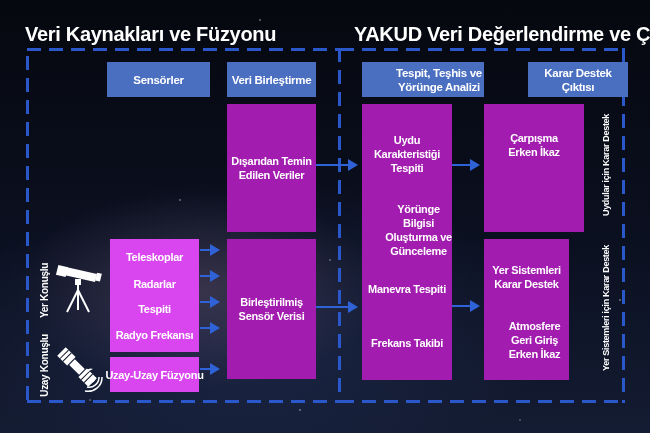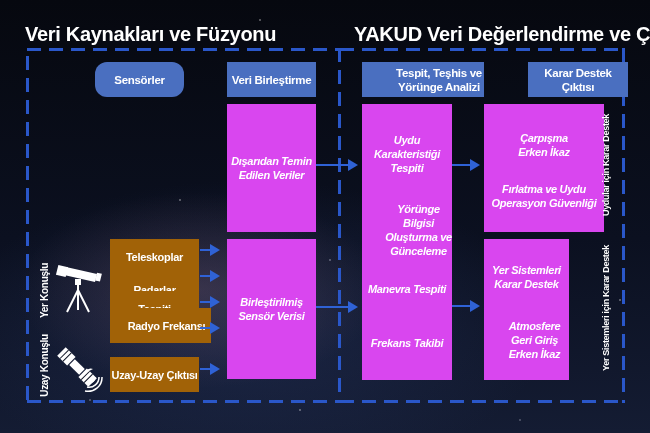--- a/index.html
+++ b/index.html
@@ -28,23 +28,23 @@
       radial-gradient(1px 1px at 330px 260px, #dde, transparent);
   }
   .abs { position:absolute; }
   .section-title { font-weight:bold; font-size:20px; white-space:nowrap; letter-spacing:-0.3px; }
   .dash-h { position:absolute; height:3px;
     background: repeating-linear-gradient(90deg, #2a57c9 0 14px, transparent 14px 22px); }
   .dash-v { position:absolute; width:3px;
     background: repeating-linear-gradient(180deg, #2a57c9 0 14px, transparent 14px 22px); }
   .hdr { position:absolute; background:#4a6fc0; display:flex; align-items:center; justify-content:center;
     text-align:center; font-weight:bold; font-size:11.5px; line-height:14px; letter-spacing:-0.3px; }
-  .blk { position:absolute; background:#d946ef; display:flex; flex-direction:column; align-items:center;
-    text-align:center; font-weight:bold; font-size:11px; line-height:14px; letter-spacing:-0.3px;font-style:italic; }
-  .sensor { position:absolute; left:110px; width:89px; height:35px; background:#a16207;
+  .blk { position:absolute; background:#a21caf; display:flex; flex-direction:column; align-items:center;
+    text-align:center; font-weight:bold; font-size:11px; line-height:14px; letter-spacing:-0.3px; }
+  .sensor { position:absolute; left:110px; width:89px; height:35px; background:#d946ef;
     display:flex; align-items:center; justify-content:center; font-weight:bold; font-size:11px; letter-spacing:-0.3px; white-space:nowrap; }
   .arrow { position:absolute; height:2px; background:#2f62d6; }
   .arrow::after { content:""; position:absolute; right:-2px; top:-5px;
     border-left:10px solid #2f62d6; border-top:6px solid transparent; border-bottom:6px solid transparent; }
   .vlabel { position:absolute; transform:rotate(-90deg); transform-origin:center; white-space:nowrap;
     font-weight:bold; font-size:10px; letter-spacing:-0.3px; }
   .blk span { display:block; white-space:pre-line; }
 </style>
 </head>
 <body>
@@ -57,21 +57,21 @@
 <div class="dash-h" style="left:27px;top:48px;width:313px;"></div>
 <div class="dash-v" style="left:26px;top:56px;height:344px;"></div>
 <div class="dash-h" style="left:27px;top:400px;width:313px;"></div>
 
 <div class="dash-v" style="left:338px;top:48px;height:355px;"></div>
 
 <div class="dash-h" style="left:340px;top:48px;width:283px;"></div>
 <div class="dash-v" style="left:622px;top:48px;height:355px;"></div>
 <div class="dash-h" style="left:340px;top:400px;width:285px;"></div>
 
-<div class="hdr" style="left:95px;top:62px;width:89px;height:35px;border-radius:12px;">Sensörler</div>
+<div class="hdr" style="left:107px;top:62px;width:103px;height:35px;">Sensörler</div>
 <div class="hdr" style="left:227px;top:62px;width:89px;height:35px;text-align:right;">Veri Birleştirme</div>
 <div class="hdr" style="left:362px;top:62px;width:90px;height:35px;white-space:pre-line;padding-left:32px;">Tespit, Teşhis ve
 Yörünge Analizi</div>
 <div class="hdr" style="left:484px;top:62px;width:100px;height:35px;margin-left:44px;">Karar Destek Çıktısı</div>
 
 <div class="blk" style="left:227px;top:104px;width:89px;height:128px;justify-content:center;">
   <span>Dışarıdan Temin
 Edilen Veriler</span>
 </div>
 <div class="blk" style="left:227px;top:239px;width:89px;height:140px;justify-content:center;">
@@ -83,38 +83,36 @@
   <span style="position:absolute;top:29px;left:0;right:0;">Uydu
 Karakteristiği
 Tespiti</span>
   <span style="position:absolute;top:98px;left:0;right:0;margin-left:23px;">Yörünge Bilgisi
 Oluşturma ve
 Günceleme</span>
   <span style="position:absolute;top:178px;left:0;right:0;">Manevra Tespiti</span>
   <span style="position:absolute;top:232px;left:0;right:0;">Frekans Takibi</span>
 </div>
 
-<div class="blk" style="left:484px;top:104px;width:120px;height:128px;">
+<div class="blk" style="left:484px;top:104px;width:100px;height:128px;">
   <span style="position:absolute;top:27px;left:0;right:0;">Çarpışma
 Erken İkaz</span>
-  <span style="position:absolute;top:78px;left:0;right:0;">Fırlatma ve Uydu
-Operasyon Güvenliği</span>
 </div>
 <div class="blk" style="left:484px;top:239px;width:85px;height:141px;">
   <span style="position:absolute;top:24px;left:0;right:0;">Yer Sistemleri
 Karar Destek</span>
   <span style="position:absolute;top:80px;left:16px;right:0;">Atmosfere Geri Giriş
 Erken İkaz</span>
 </div>
 
 <div class="sensor" style="top:239px;">Teleskoplar</div>
-<div class="sensor" style="top:272px;">Radarlar</div>
+<div class="sensor" style="top:266px;">Radarlar</div>
 <div class="sensor" style="top:291px;">Tespiti</div>
-<div class="sensor" style="top:308px;padding-left:12px;">Radyo Frekansı</div>
-<div class="sensor" style="top:357px;">Uzay-Uzay Çıktısı</div>
+<div class="sensor" style="top:317px;">Radyo Frekansı</div>
+<div class="sensor" style="top:357px;">Uzay-Uzay Füzyonu</div>
 
 <div class="arrow" style="left:200px;top:249px;width:18px;"></div>
 <div class="arrow" style="left:200px;top:275px;width:18px;"></div>
 <div class="arrow" style="left:200px;top:301px;width:18px;"></div>
 <div class="arrow" style="left:200px;top:327px;width:18px;"></div>
 <div class="arrow" style="left:200px;top:368px;width:18px;"></div>
 
 <div class="arrow" style="left:316px;top:164px;width:40px;"></div>
 <div class="arrow" style="left:316px;top:306px;width:40px;"></div>
 <div class="arrow" style="left:452px;top:164px;width:26px;"></div>

